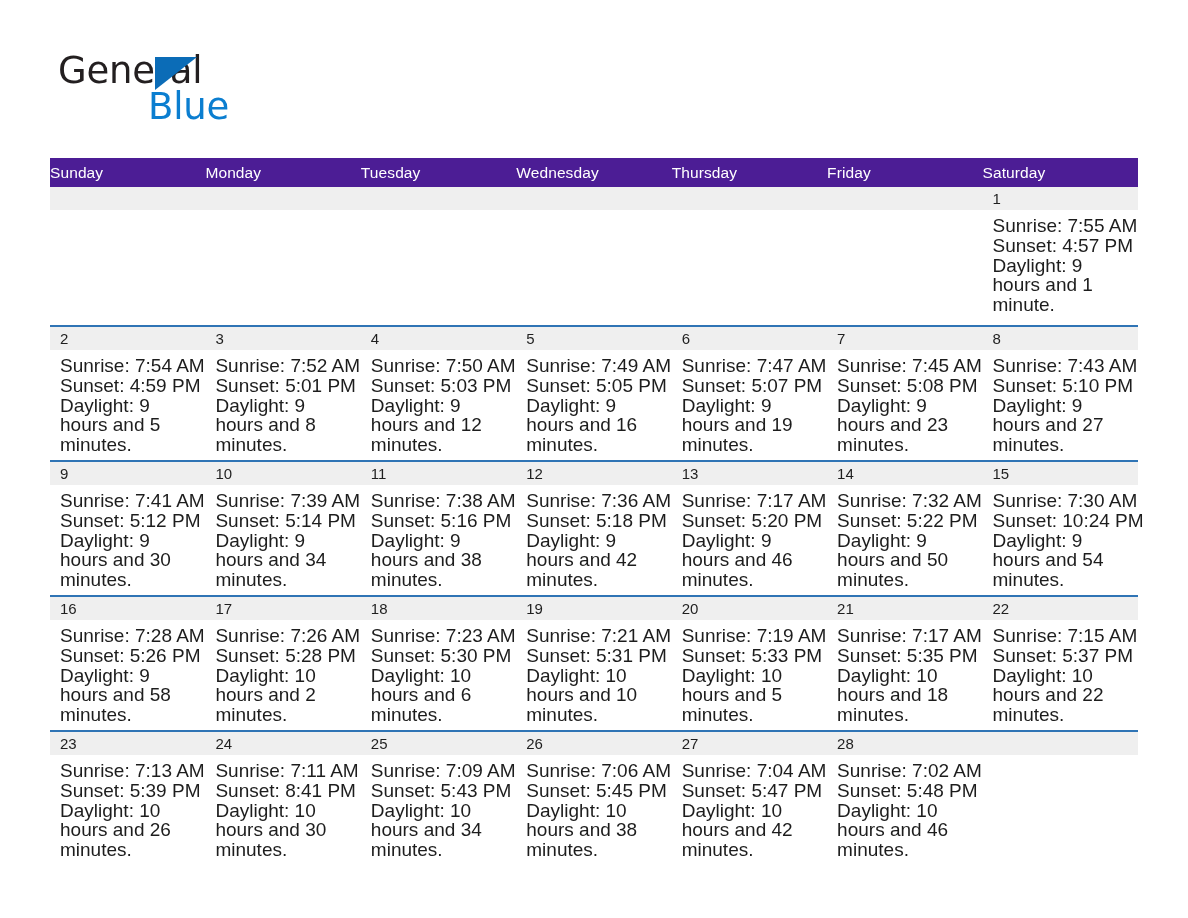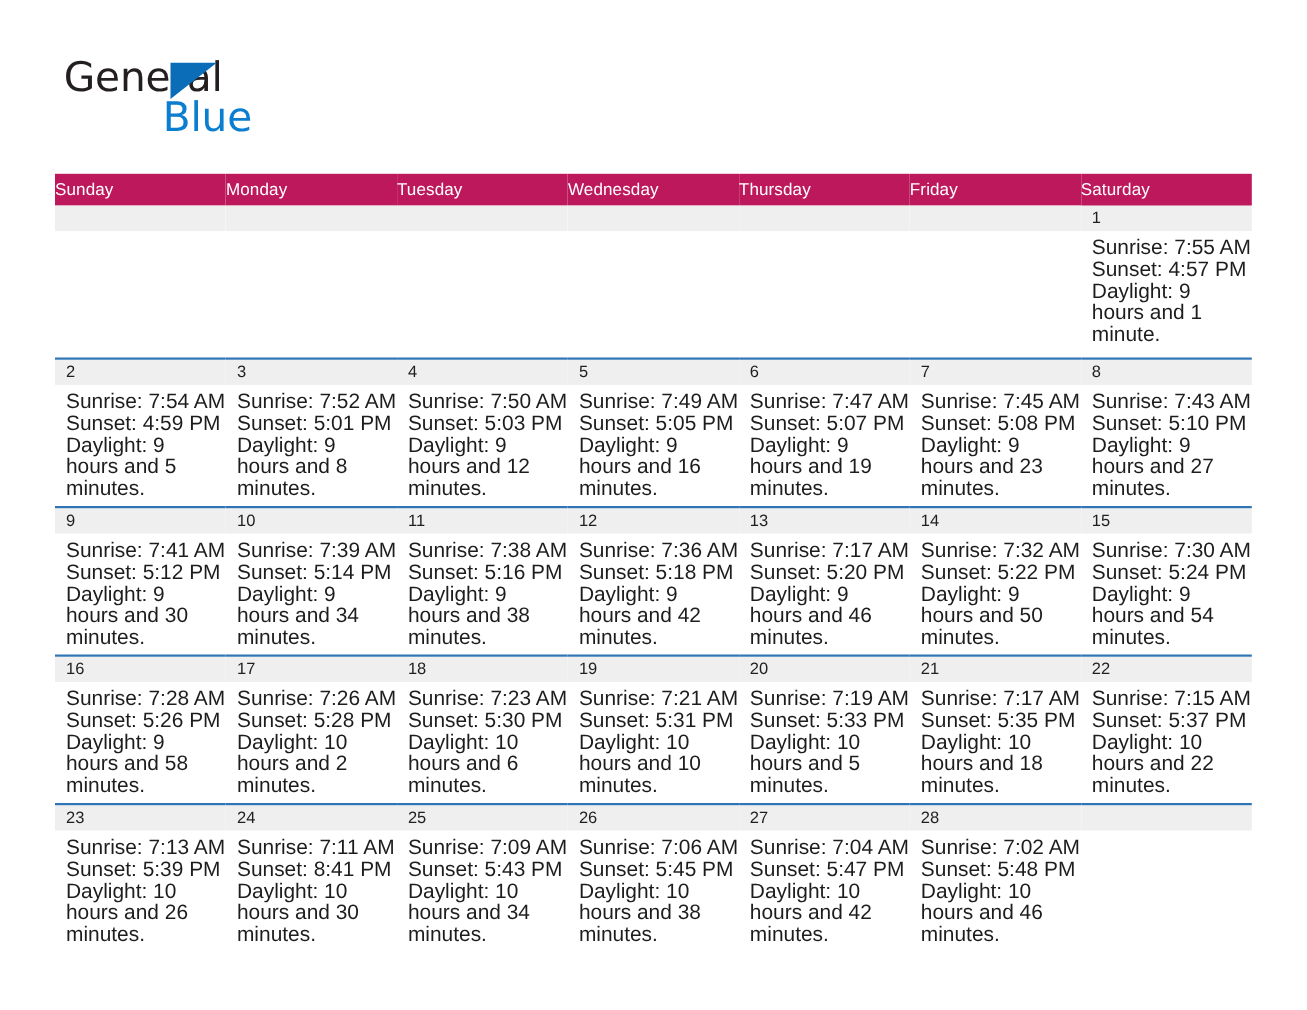--- a/index.html
+++ b/index.html
@@ -101,21 +101,21 @@
     table-layout: fixed;
     width: 1088px;
   }
   table.calendar th,
   table.calendar td {
     width: 155.43px;
     padding: 0;
     vertical-align: top;
   }
   thead th {
-    background: #be185d;
+    background: #4c1d95;
     color: #ffffff;
     font-size: 15.5px;
     font-weight: 400;
     text-align: left;
     height: 29px;
     line-height: 29px;
     padding-left: 10px;
     box-sizing: border-box;
     letter-spacing: 0.1px;
   }
@@ -368,21 +368,21 @@
                   <div>Sunset: 5:22 PM</div>
                   <div class="daylight">Daylight: 9 hours and 50 minutes.</div>
                 </div>
               </span>
             </td>
           <td>
               <span class="cell-inner">
                 <div class="daynum">15</div>
                 <div class="details">
                   <div>Sunrise: 7:30 AM</div>
-                  <div>Sunset: 5:24 PM</div>
+                  <div>Sunset: 10:24 PM</div>
                   <div class="daylight">Daylight: 9 hours and 54 minutes.</div>
                 </div>
               </span>
             </td>
         </tr>
 
         <tr class="week">
           <td>
               <span class="cell-inner">
                 <div class="daynum">16</div>

